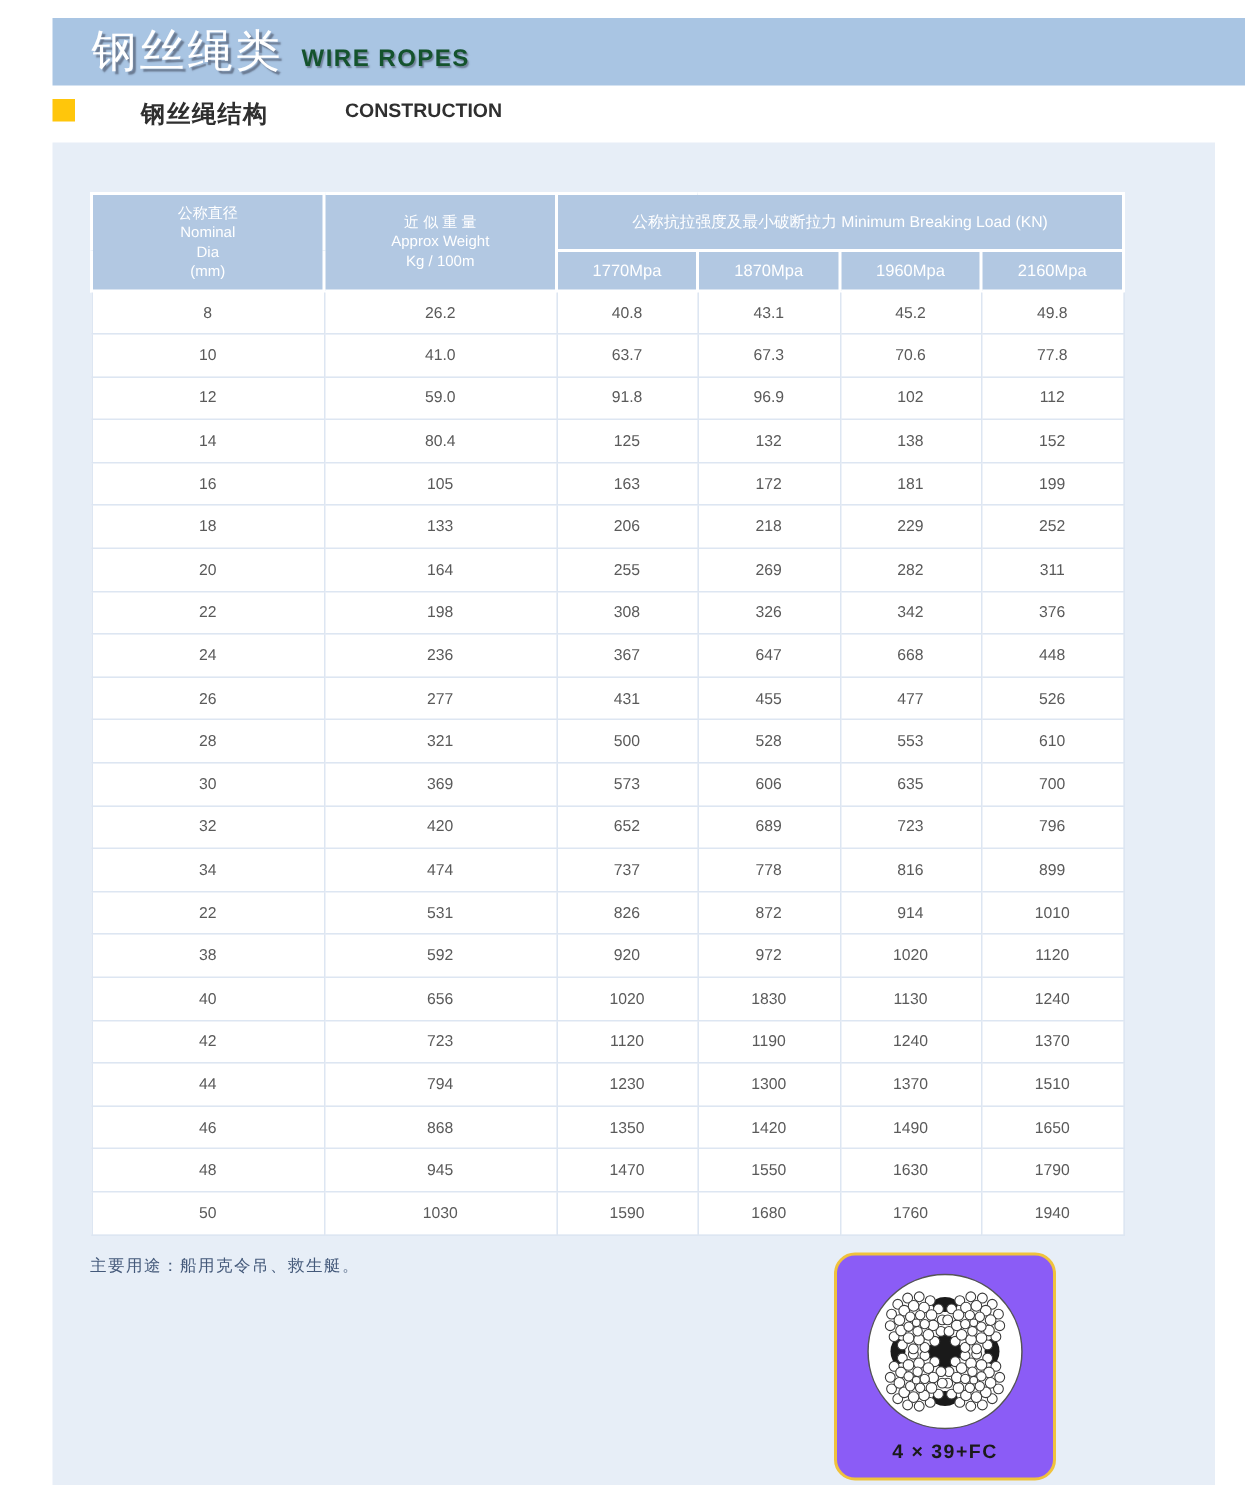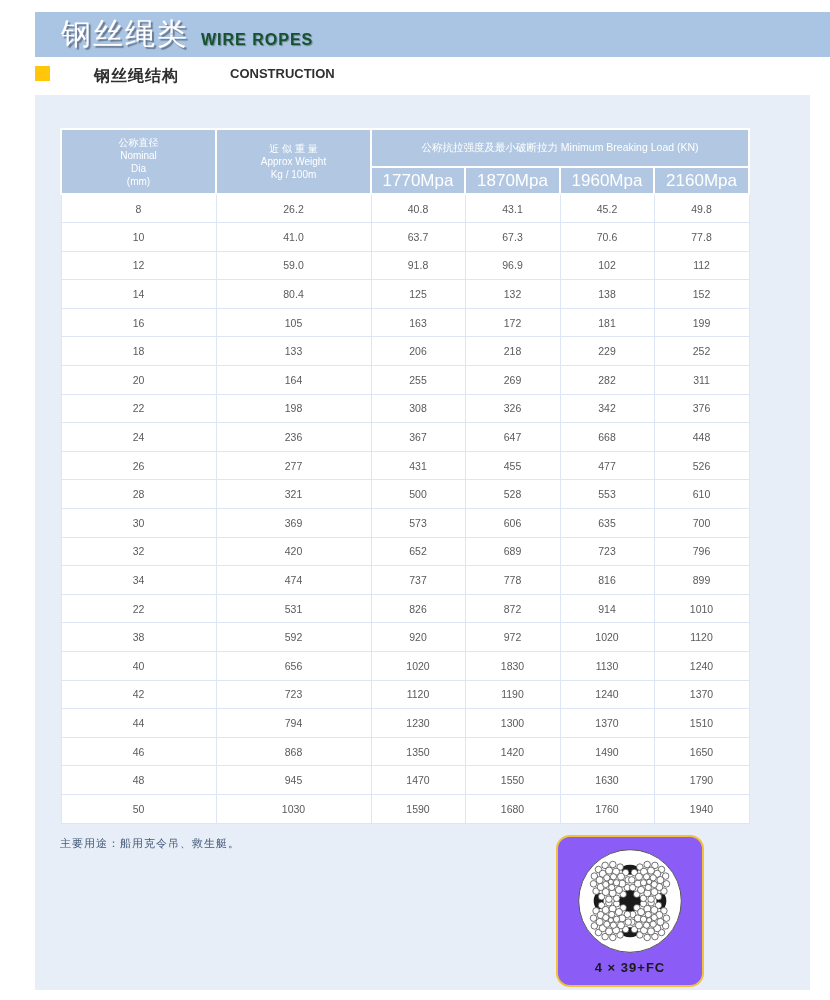--- a/index.html
+++ b/index.html
@@ -24,21 +24,21 @@
   
   .panel { position:absolute; left:35px; top:95px; width:775px; height:895px; background:#e7eef7; }
 
   
   table.spec { position:absolute; left:60px; top:128px; width:688px;
     border-collapse:collapse; table-layout:fixed; }
   table.spec th { background:#b2c8e2; color:#ffffff; font-weight:normal;
     border:2px solid #ffffff; text-align:center; vertical-align:middle; }
   .hdr-line { display:block; font-size:10px; line-height:13px; }
   th.group-hdr { font-size:10.5px; height:38px; }
-  th.sub-hdr { font-size:17px; height:27px; }
+  th.sub-hdr { font-size:11px; height:27px; }
   table.spec td { background:#ffffff; border:1px solid #dde6f2; height:28.6px;
     text-align:center; font-size:10.5px; color:#5a5a5a; }
 
   
   .footer-note { position:absolute; left:60px; top:836px; font-size:11px; color:#44597a; letter-spacing:1px; }
 
   
   .rope-card { position:absolute; left:556px; top:835px; width:148px; height:152px;
     background:#8b5cf6; border:2px solid #f0c23c; border-radius:14px;
     display:flex; flex-direction:column; align-items:center; justify-content:flex-start;

